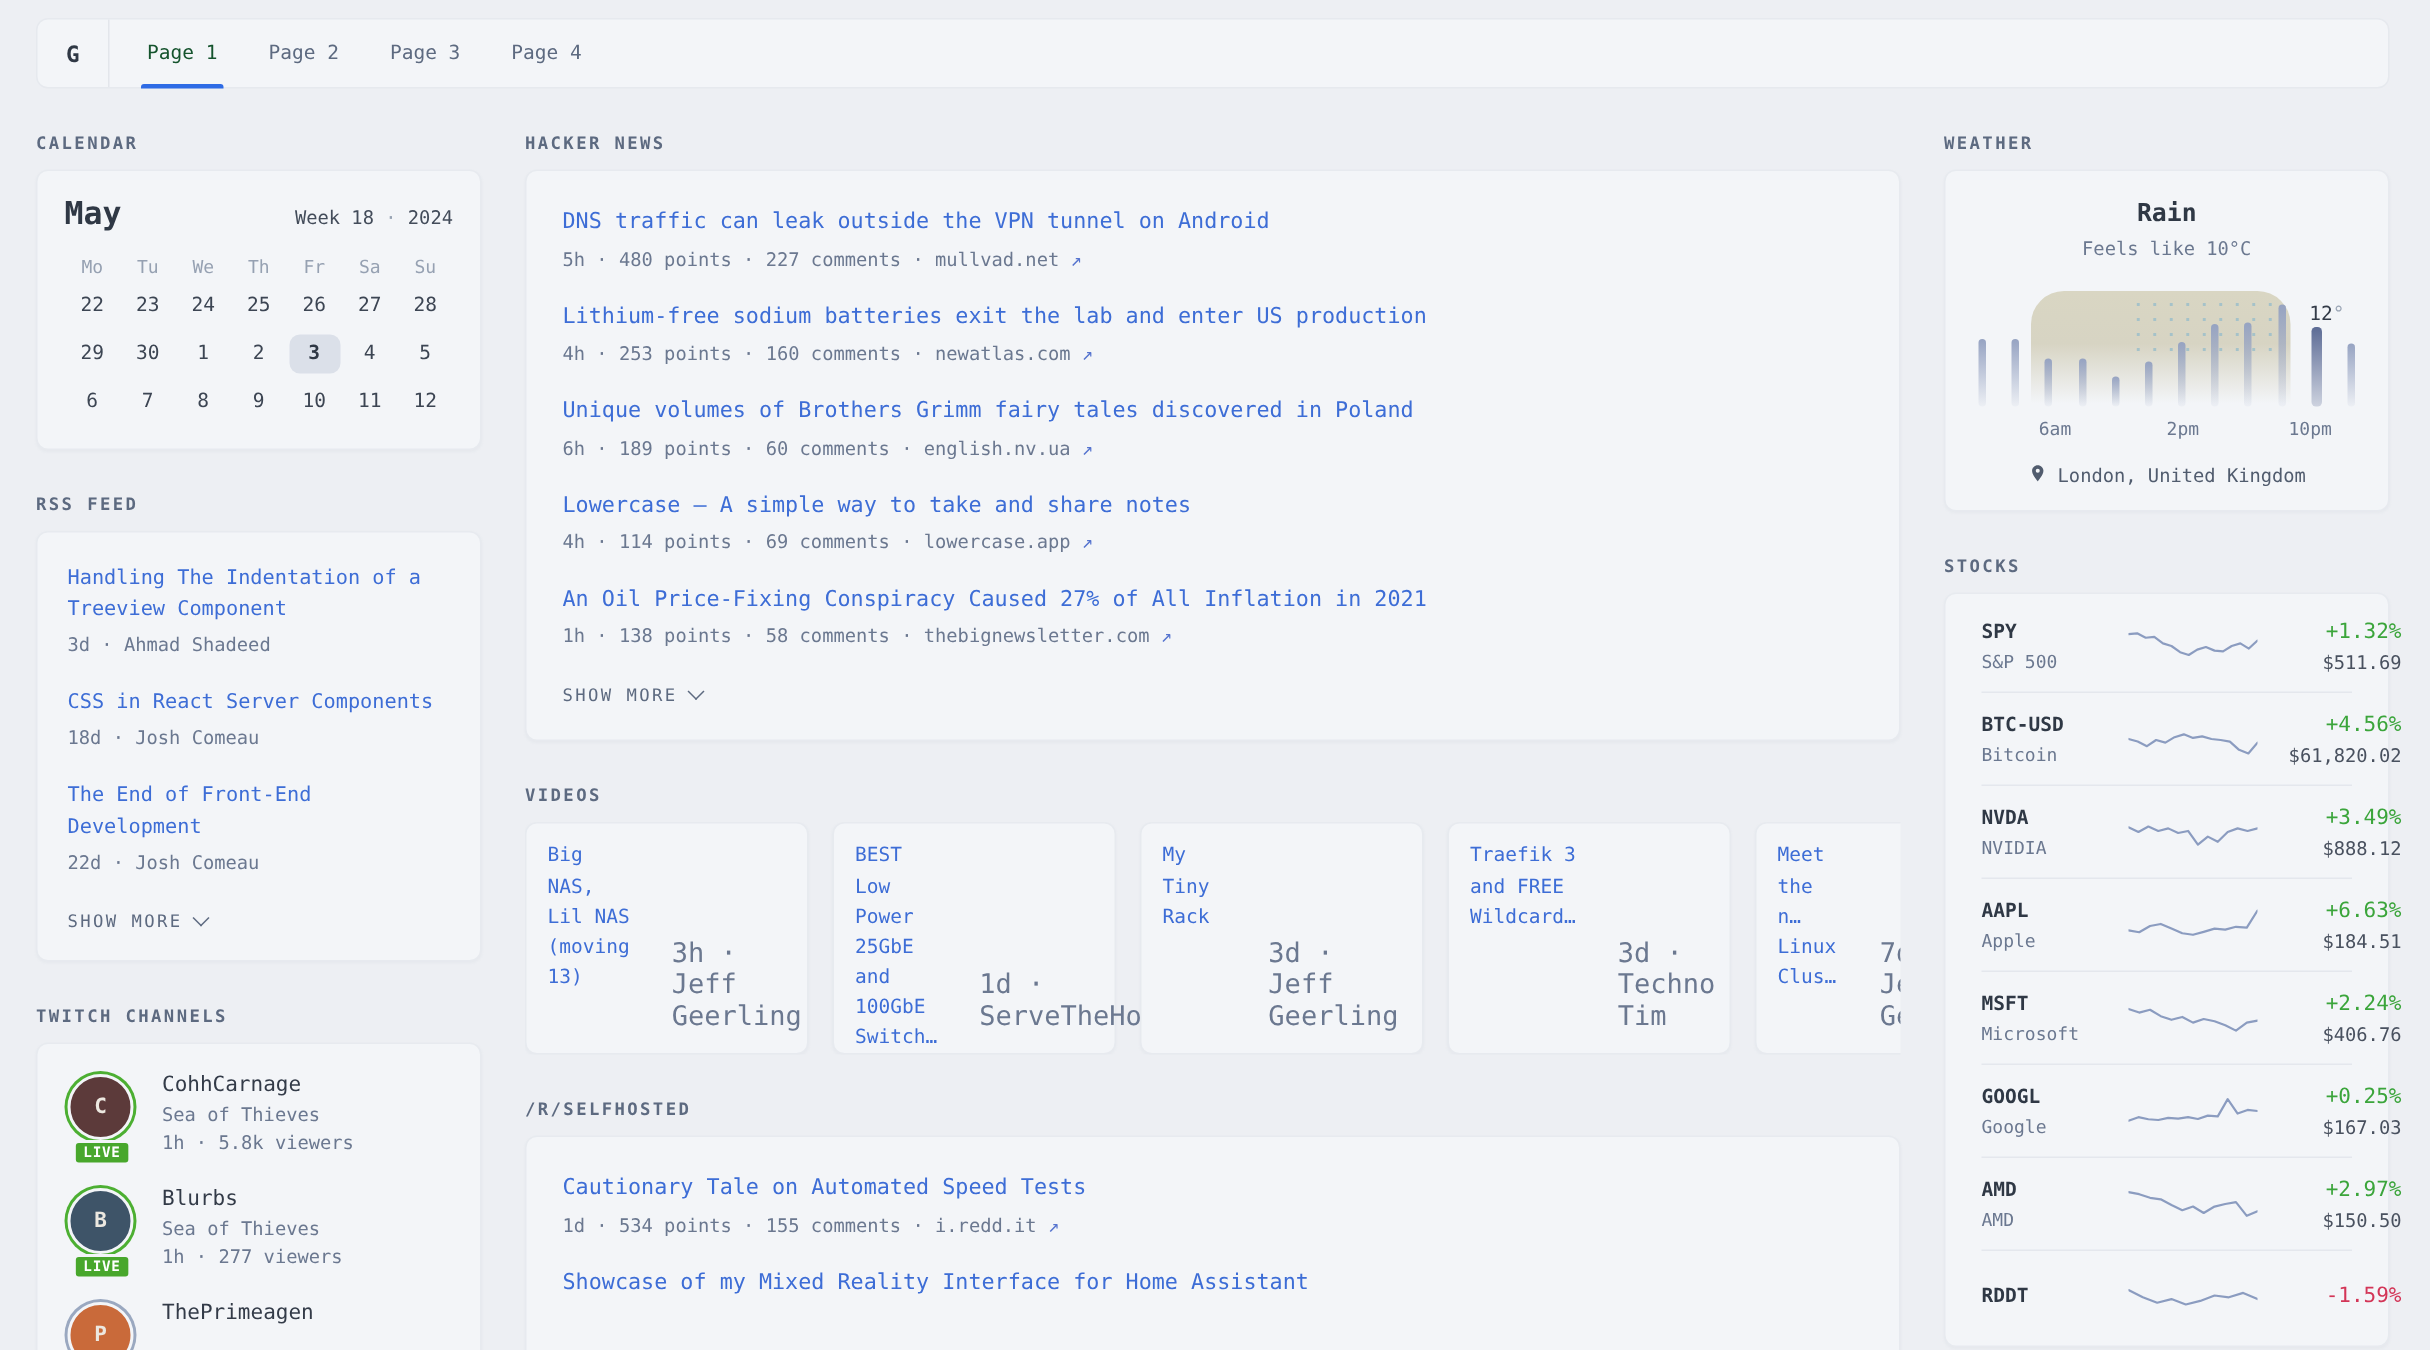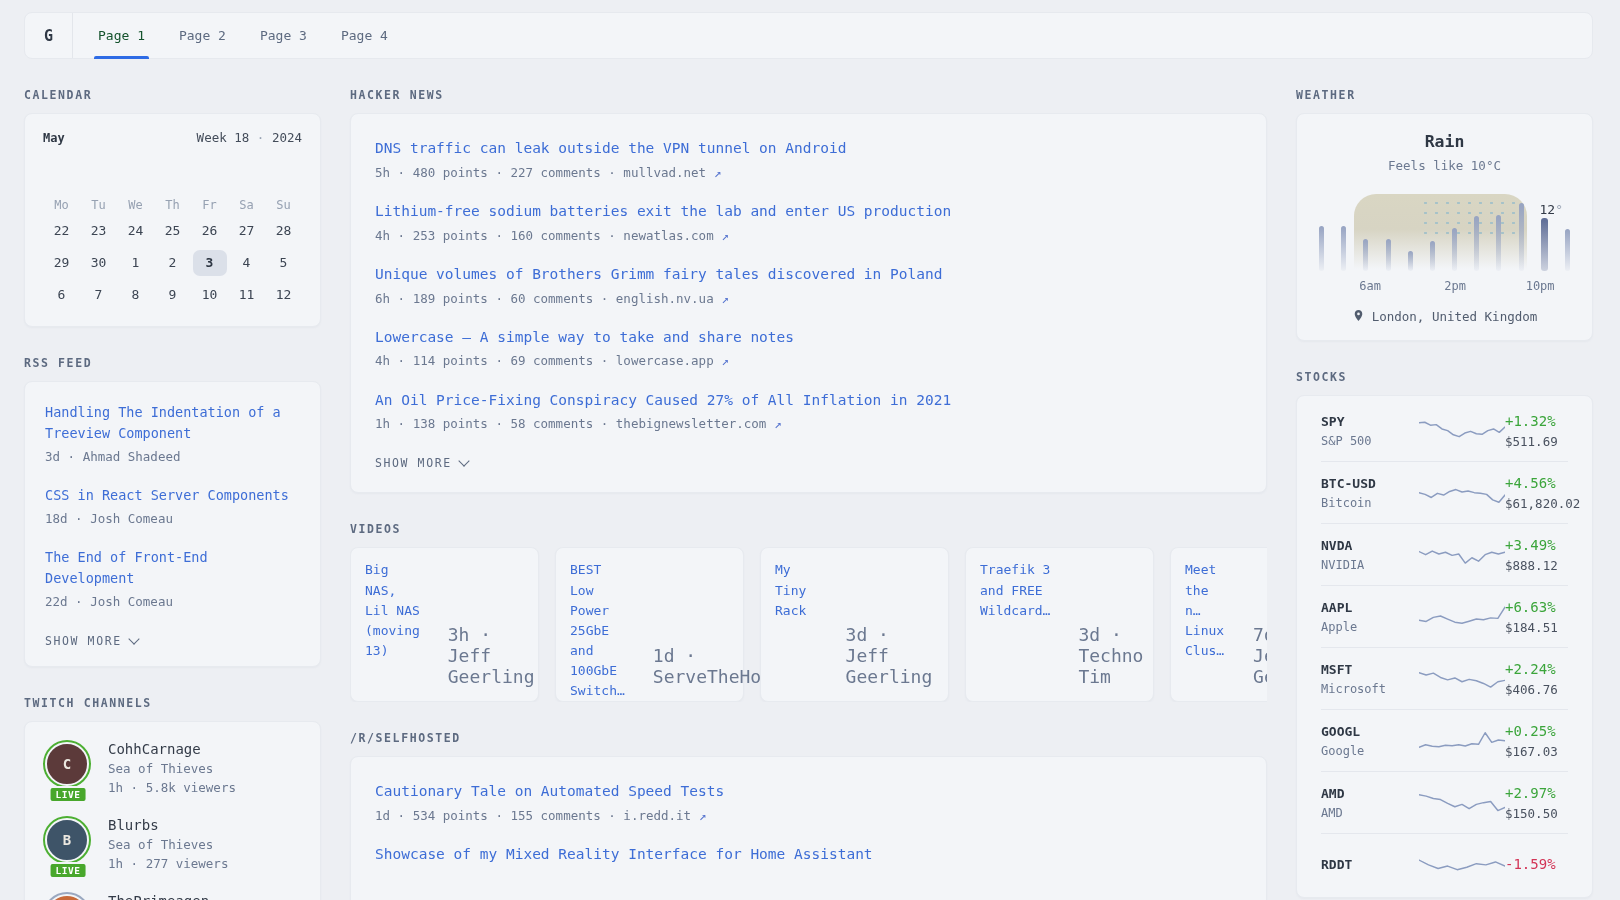--- a/index.html
+++ b/index.html
@@ -21,25 +21,25 @@
   .tab.active::after{content:"";position:absolute;left:13px;right:13px;bottom:-1px;height:3px;background:#2e6be5;border-radius:2px 2px 0 0;}
 
   
   .cols{display:grid;grid-template-columns:297px 917px 297px;column-gap:29px;}
   .section-label{margin:29px 0 11px;font-size:11.5px;letter-spacing:1.6px;color:#5d6a80;font-weight:600;}
   .cols .section-label:first-child{margin-top:29px;}
 
   
   .cal-card{padding:16px 18px 18px;}
   .cal-head{display:flex;justify-content:space-between;align-items:baseline;margin-bottom:17px;}
-  .cal-month{font-size:12px;font-weight:600;color:#2f3845;}
+  .cal-month{font-size:21px;font-weight:600;color:#2f3845;}
   .cal-week{font-size:12.5px;color:#434c5a;}
   .cal-week .dot{color:#98a3b3;}
   .cal-grid{display:grid;grid-template-columns:repeat(7,1fr);justify-items:center;row-gap:6px;}
-  .cal-dow{color:#96a1b2;font-size:12px;margin-bottom:6px;margin-top:36px;}
+  .cal-dow{color:#96a1b2;font-size:12px;margin-bottom:6px;}
   .cal-day{width:34px;height:26px;line-height:26px;text-align:center;font-size:13px;color:#3c4553;border-radius:7px;}
   .cal-day.current{background:#dbe0e9;font-weight:600;color:#2f3845;}
 
   
   .pad-card{padding:20px 20px 18px;}
   .feed-card{padding:24px 24px 22px;}
   .feed-item{margin-bottom:19px;}
   .feed-title{display:block;color:#3d6dd6;font-size:14.5px;line-height:1.5;cursor:pointer;white-space:pre-line;}
   .feed-meta{color:#6b7890;font-size:12.5px;margin-top:4px;line-height:1.45;}
   .rss-title{display:block;color:#3d6dd6;font-size:13.5px;line-height:1.55;cursor:pointer;}
@@ -100,21 +100,21 @@
 
   
   .stocks-card{padding:4px 24px;}
   .stock-row{display:flex;align-items:center;padding:13px 0 12px;border-bottom:1px solid #e4e7ed;cursor:pointer;}
   .stock-row:last-child{border-bottom:none;}
   .stock-id{width:98px;flex:none;}
   .stock-sym{font-size:13px;font-weight:600;color:#2f3845;}
   .stock-name{font-size:12px;color:#6b7890;margin-top:5px;}
   .spark-box{flex:1;display:flex;justify-content:center;}
   .spark{width:86px;height:34px;}
-  .stock-vals{width:96px;flex:none;text-align:left;}
+  .stock-vals{width:96px;flex:none;text-align:right;}
   .stock-change{font-size:14px;color:#3ba53b;}
   .stock-change.down{color:#d33557;}
   .stock-price{font-size:12.5px;color:#49515f;margin-top:5px;}
   .stock-price:empty,.stock-name:empty{display:none;}
 </style>
 </head>
 <body>
 
 <div class="page">
 

